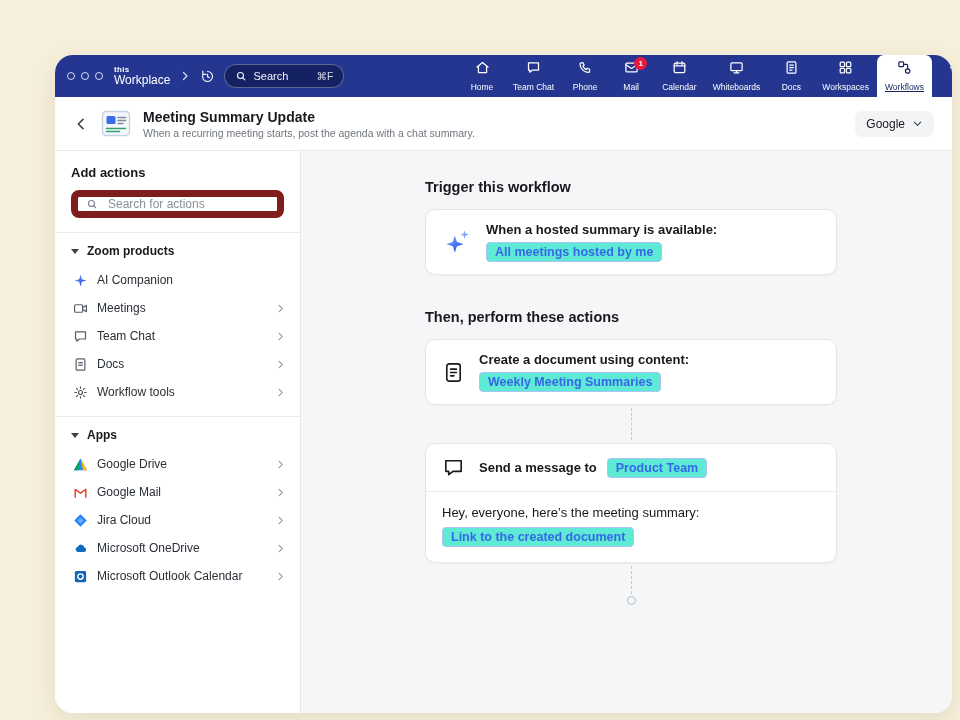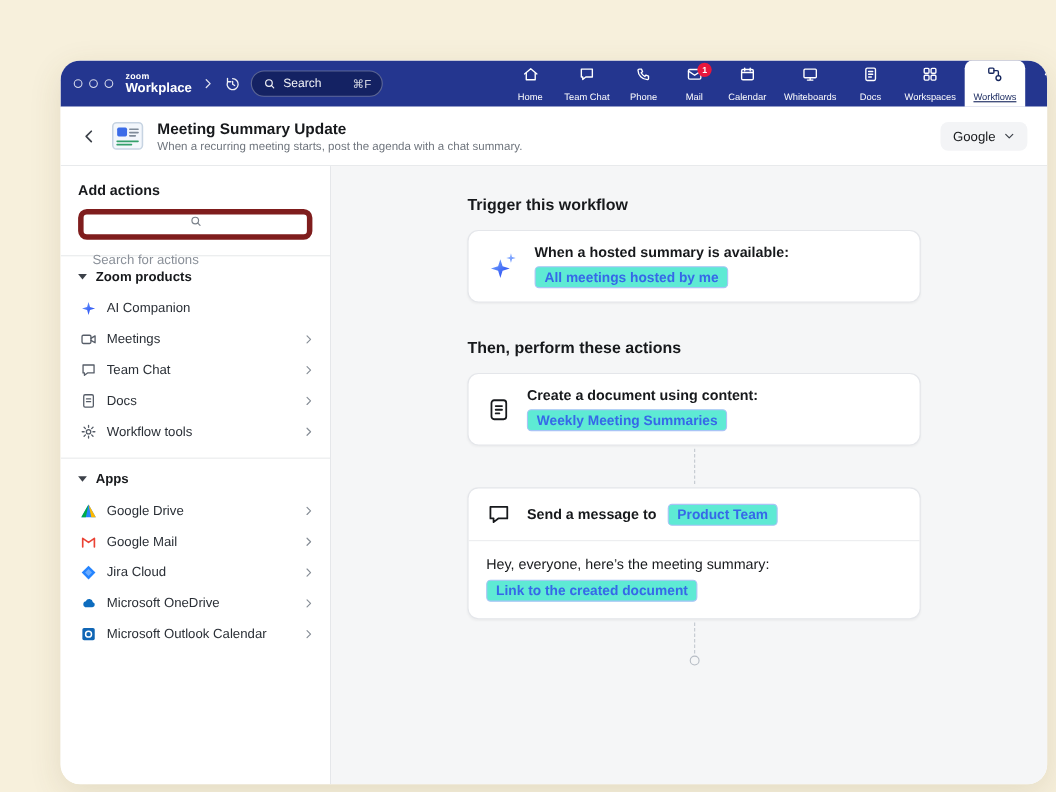--- a/index.html
+++ b/index.html
@@ -11,21 +11,21 @@
             background:#fff; border-radius:18px; overflow:hidden;
             box-shadow:0 8px 30px rgba(90,70,30,.12); display:flex; flex-direction:column; }
 
   
   .topnav { height:42px; background:#24368f; color:#fff; display:flex; align-items:stretch; flex-shrink:0; }
   .nav-left { display:flex; align-items:center; gap:9px; padding:0 12px; flex-shrink:0; }
   .traffic { display:flex; gap:6px; margin-right:2px; }
   .traffic span { width:8px; height:8px; border-radius:50%; border:1.3px solid rgba(255,255,255,.8); display:block; }
   .logo { display:flex; flex-direction:column; line-height:1.05; }
   .logo-top { font-size:8px; font-weight:700; letter-spacing:.3px; }
-  .logo-bottom { font-size:12px; font-weight:700; }
+  .logo-bottom { font-size:12px; font-weight:400; }
   .nav-chev { display:flex; align-items:center; color:rgba(255,255,255,.85); }
   .history { display:flex; align-items:center; color:rgba(255,255,255,.92); }
   .searchpill { display:flex; align-items:center; gap:6px; width:120px; height:24px;
                 background:rgba(8,18,64,.55); border:1px solid rgba(255,255,255,.30);
                 border-radius:13px; padding:0 10px; font-size:11px; color:rgba(255,255,255,.95); }
   .searchpill .kbd { margin-left:auto; opacity:.85; font-size:10.5px; }
 
   .nav-items { display:flex; margin-left:auto; align-items:stretch; }
   .nav-item { position:relative; min-width:46px; padding:0 8px; display:flex; flex-direction:column;
               align-items:center; justify-content:center; gap:3px; color:#fff; }
@@ -45,22 +45,22 @@
   .doc-title { font-size:14px; font-weight:700; color:#17191c; }
   .doc-sub { font-size:10.5px; color:#70767e; }
   .draft-pill { margin-left:auto; display:flex; align-items:center; gap:7px; background:#f3f4f6;
                 border-radius:7px; padding:6px 11px; font-size:12px; color:#17191c; }
   .draft-pill svg { color:#3c4149; }
 
   
   .app-body { display:flex; flex:1; min-height:0; }
   .sidebar { width:246px; background:#fff; border-right:1px solid #e5e7ea; padding-top:14px; overflow:hidden; flex-shrink:0; }
   .sb-title { margin:0 16px 10px; font-size:13px; font-weight:700; color:#17191c; }
-  .sb-search { margin:0 16px; height:28px; border:5px solid #7f1d1d; border-radius:8px;
-               display:flex; align-items:center; gap:22px; padding:0 8px; color:#7b828b; background:#fff;flex-direction:column; }
+  .sb-search { margin:0 16px; height:28px; border:7px solid #7f1d1d; border-radius:8px;
+               display:flex; align-items:center; gap:10px; padding:0 8px; color:#7b828b; background:#fff; }
   .sb-search input { border:none; outline:none; font-size:12px; width:100%; color:#17191c;
                      font-family:"Liberation Sans", sans-serif; background:transparent; }
   .sb-search input::placeholder { color:#8a9099; }
   .sb-div { height:1px; background:#e8eaec; margin-top:14px; }
   .sb-section-head { display:flex; align-items:center; gap:8px; padding:11px 16px 8px; font-size:12px;
                      font-weight:700; color:#17191c; }
   .caret-down { width:0; height:0; border-left:4px solid transparent; border-right:4px solid transparent;
                 border-top:5px solid #3c4149; }
   .sb-item { display:flex; align-items:center; gap:9px; padding:6px 14px 6px 17px; font-size:12px; color:#2a2f36; }
   .sb-icon { width:16px; height:16px; display:flex; align-items:center; justify-content:center; color:#565d68; flex-shrink:0; }
@@ -94,21 +94,21 @@
   <div class="window" data-interactable="false">
 
     <nav class="topnav" data-interactable="false">
       <div class="nav-left" data-interactable="false">
         <div class="traffic" data-interactable="true">
           <span data-interactable="true"></span>
           <span data-interactable="true"></span>
           <span data-interactable="true"></span>
         </div>
         <div class="logo" data-interactable="false">
-          <span class="logo-top" data-interactable="false">zoom</span>
+          <span class="logo-top" data-interactable="false">this</span>
           <span class="logo-bottom" data-interactable="false">Workplace</span>
         </div>
         <span class="nav-chev" data-interactable="true">
           <svg width="12" height="12" viewBox="0 0 24 24" fill="none" stroke="currentColor" stroke-width="2.4" stroke-linecap="round" stroke-linejoin="round">
               <path d="m9 5 7 7-7 7"></path>
             </svg>
         </span>
         <span class="history" data-interactable="true">
           <svg width="15" height="15" viewBox="0 0 24 24" fill="none" stroke="currentColor" stroke-width="1.9" stroke-linecap="round" stroke-linejoin="round">
               <path d="M12 4a8 8 0 1 1-7.6 5.5"></path>

